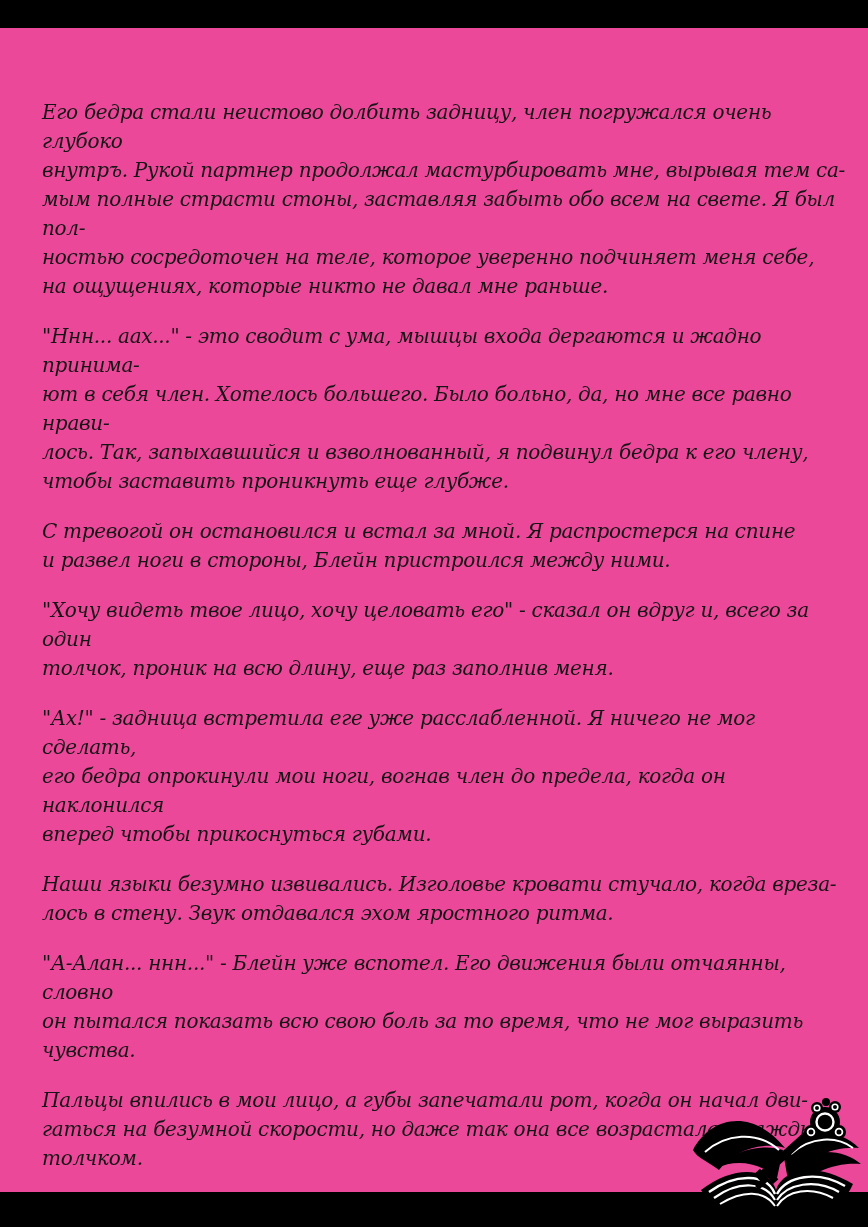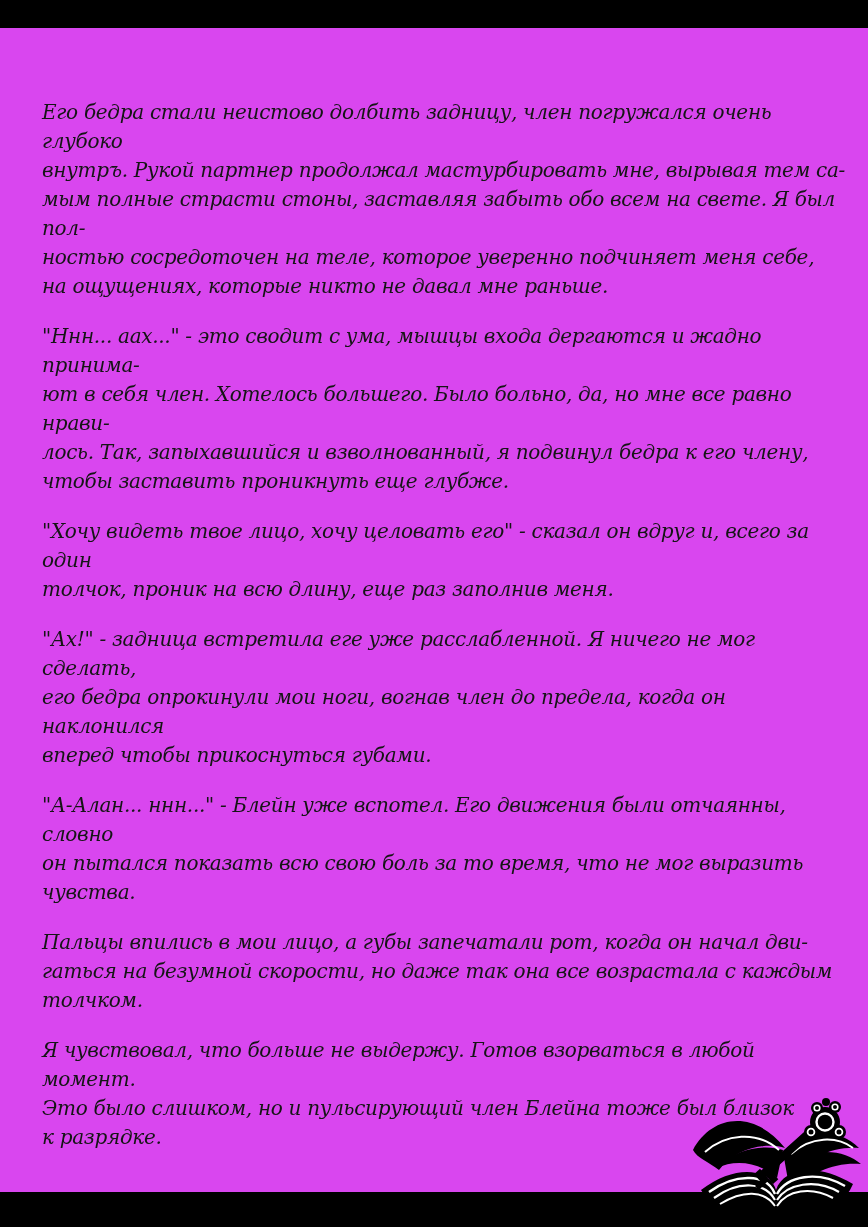--- a/index.html
+++ b/index.html
@@ -4,21 +4,21 @@
 <style>
   html, body {
     margin: 0;
     padding: 0;
     background: #ffffff;
   }
   .page {
     position: relative;
     width: 868px;
     height: 1227px;
-    background: #d946ef;
+    background: #ec4899;
     overflow: hidden;
     font-family: "DejaVu Serif", "Liberation Serif", serif;
   }
   .bar {
     position: absolute;
     left: 0;
     width: 100%;
     background: #000000;
   }
   .bar.top { top: 0; height: 28px; }
@@ -59,25 +59,29 @@
   <div class="content">
     <p class="para">Его бедра стали неистово долбить задницу, член погружался очень глубоко
 внутръ. Рукой партнер продолжал мастурбировать мне, вырывая тем са-
 мым полные страсти стоны, заставляя забыть обо всем на свете. Я был пол-
 ностью сосредоточен на теле, которое уверенно подчиняет меня себе,
 на ощущениях, которые никто не давал мне раньше.</p>
     <p class="para">"Ннн... аах..." - это сводит с ума, мышцы входа дергаются и жадно принима-
 ют в себя член.  Хотелось большего. Было больно, да, но мне все равно нрави-
 лось. Так, запыхавшийся и взволнованный, я подвинул бедра к его члену,
 чтобы заставить проникнуть еще глубже.</p>
+    <p class="para">С тревогой он остановился и встал за мной. Я распростерся на спине
+и развел ноги в стороны, Блейн пристроился между ними.</p>
     <p class="para">"Хочу видеть твое лицо, хочу целовать его" - сказал он вдруг и, всего за один
 толчок, проник на всю длину, еще раз заполнив меня.</p>
     <p class="para">"Ах!" - задница встретила еге уже расслабленной. Я ничего не мог сделать,
 его бедра опрокинули мои ноги, вогнав член до предела, когда он наклонился
 вперед чтобы прикоснуться губами.</p>
+    <p class="para">Наши языки безумно извивались. Изголовье кровати стучало, когда вреза-
+лось в стену. Звук отдавался эхом яростного ритма.</p>
     <p class="para">"А-Алан... ннн..." - Блейн уже вспотел. Его движения были отчаянны, словно
 он пытался показать всю свою боль за то время, что не мог выразить
 чувства.</p>
     <p class="para">Пальцы впились в мои лицо, а губы запечатали рот, когда он начал дви-
 гаться на безумной скорости, но даже так она все возрастала с каждым
 толчком.</p>
     <p class="para">Я чувствовал, что больше не выдержу. Готов взорваться в любой момент.
 Это было слишком, но и пульсирующий член Блейна тоже был близок
 к разрядке.</p>
 

